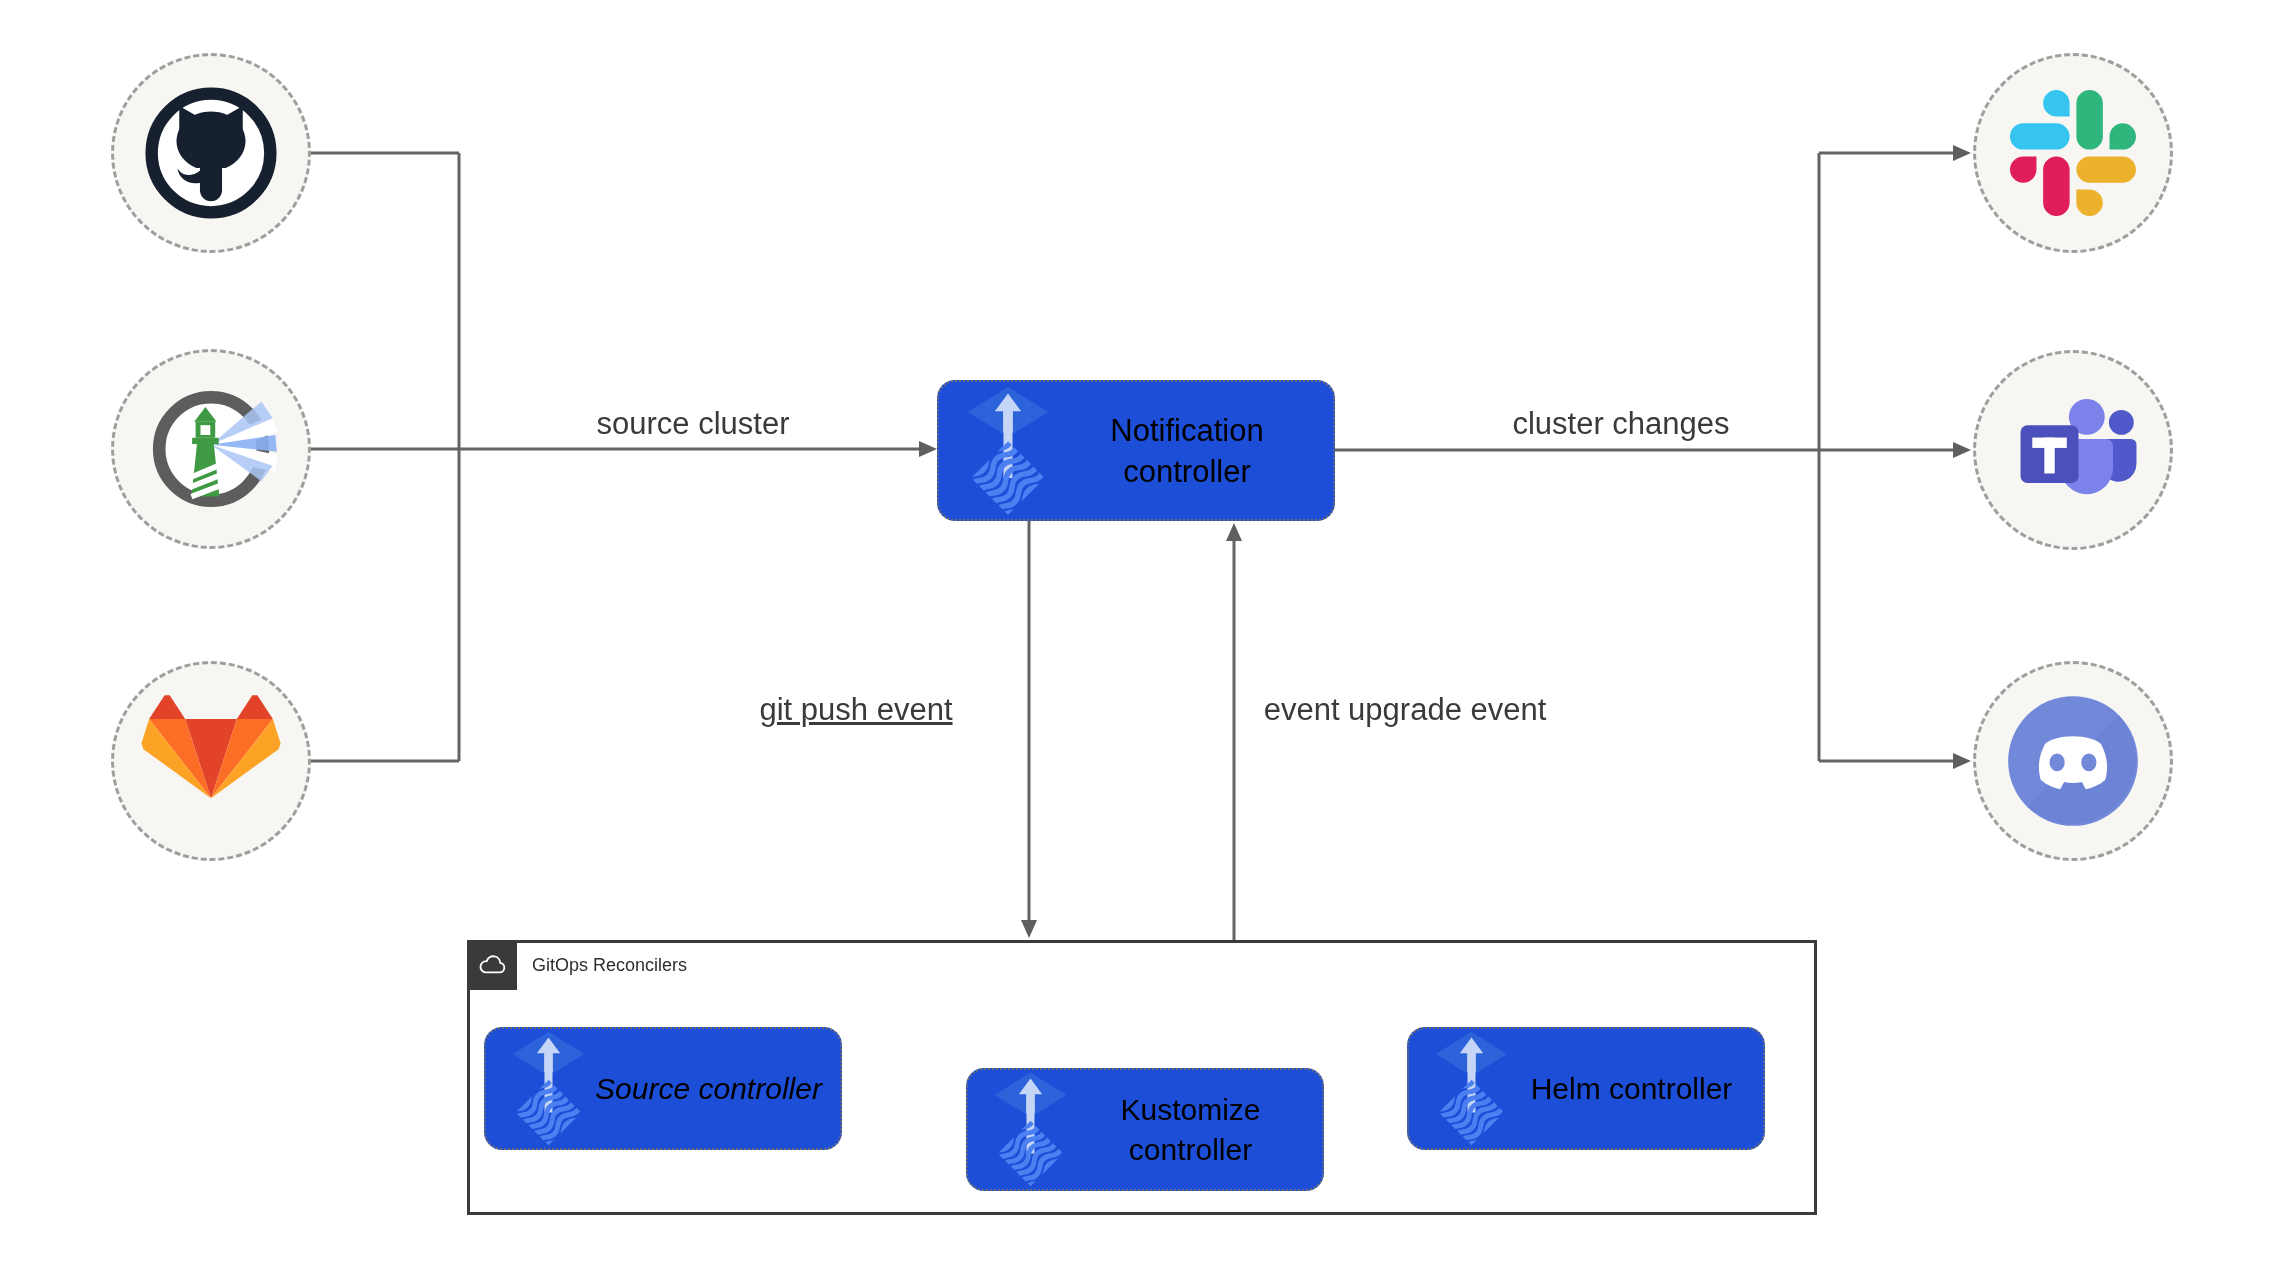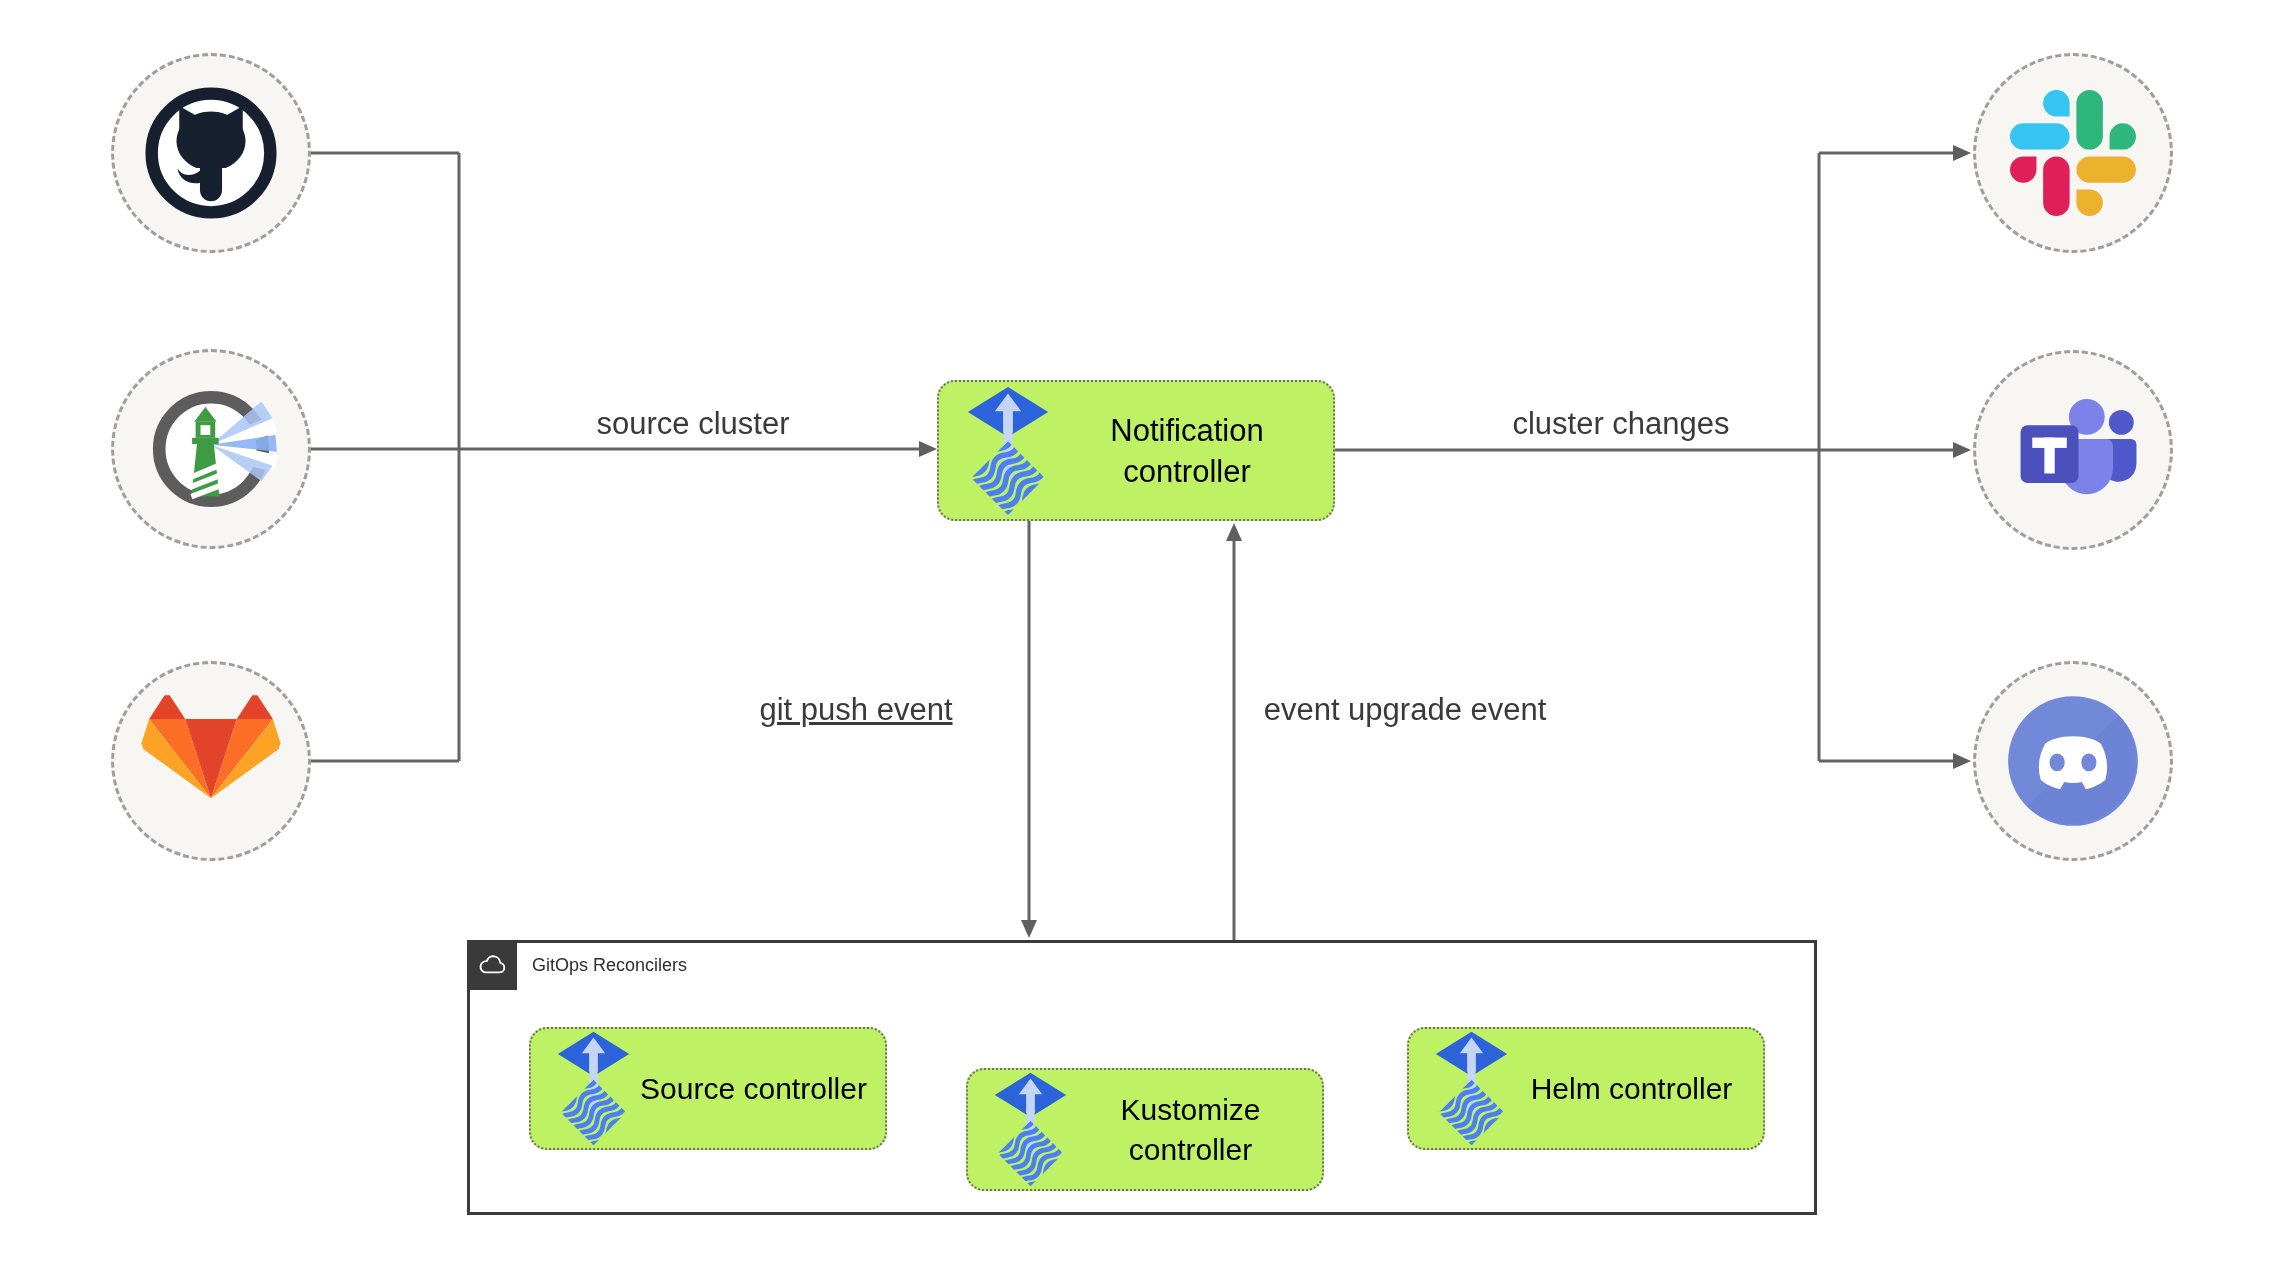--- a/index.html
+++ b/index.html
@@ -3,21 +3,21 @@
 <meta charset="utf-8">
 <style>
   html,body{margin:0;padding:0;background:#fff;}
   #canvas{position:relative;width:2292px;height:1284px;background:#ffffff;
           font-family:"Liberation Sans",sans-serif;overflow:hidden;}
   svg.wires{position:absolute;left:0;top:0;z-index:1;}
   .node{position:absolute;width:200px;height:200px;box-sizing:border-box;
         border:3px dashed #9e9e9e;border-radius:50%;background:#f7f6f3;
         display:flex;align-items:center;justify-content:center;z-index:2;}
   .ctrl{position:absolute;box-sizing:border-box;border:2px dotted #6d6d6d;
-        border-radius:18px;background:#bef264;display:flex;align-items:center;
+        border-radius:18px;background:#1d4ed8;display:flex;align-items:center;
         z-index:2;}
   .ctrl .flux-slot{flex:0 0 auto;margin-left:28px;display:flex;align-items:center;}
   .ctrl .ctrl-label{flex:1 1 auto;text-align:center;color:#000;
         font-size:31px;line-height:41px;padding:0 18px 0 10px;}
   .ctrl.small .ctrl-label{font-size:30px;line-height:40px;}
   .edge-label{position:absolute;transform:translate(-50%,-50%);white-space:nowrap;
         color:#3a3a3a;font-size:31px;background:#ffffff;padding:0 4px;z-index:3;}
   #gitops-box{position:absolute;left:467px;top:940px;width:1350px;height:275px;
         box-sizing:border-box;border:3px solid #3b3b3b;background:#ffffff;z-index:1;}
   #gitops-badge{position:absolute;left:467px;top:940px;width:50px;height:50px;
@@ -177,21 +177,21 @@
   <div class="edge-label" style="left:1405px;top:710px;">event upgrade event</div>
 
   <div id="gitops-box"></div>
   <div id="gitops-badge">
     <svg viewBox="0 0 64 64" width="34" height="34">
       <path d="M20 46h26a9 9 0 0 0 1.5-17.9 13 13 0 0 0-25.4-3.4A10 10 0 0 0 20 46z" fill="none" stroke="#ffffff" stroke-width="3.5" stroke-linejoin="round"></path>
     </svg>
   </div>
   <div id="gitops-title">GitOps Reconcilers</div>
 
-  <div class="ctrl small" style="left:529px;top:1027px;width:358px;height:123px;">
+  <div class="ctrl small" style="left:484px;top:1027px;width:358px;height:123px;font-style:italic;">
     <span class="flux-slot" style="margin-left:26px;">
       <svg viewBox="0 0 100 158" width="73" height="115">
           <use href="#flux-icon"></use>
         </svg>
     </span>
     <div class="ctrl-label">Source controller</div>
   </div>
 
   <div class="ctrl small" style="left:966px;top:1068px;width:358px;height:123px;">
     <span class="flux-slot" style="margin-left:26px;">

